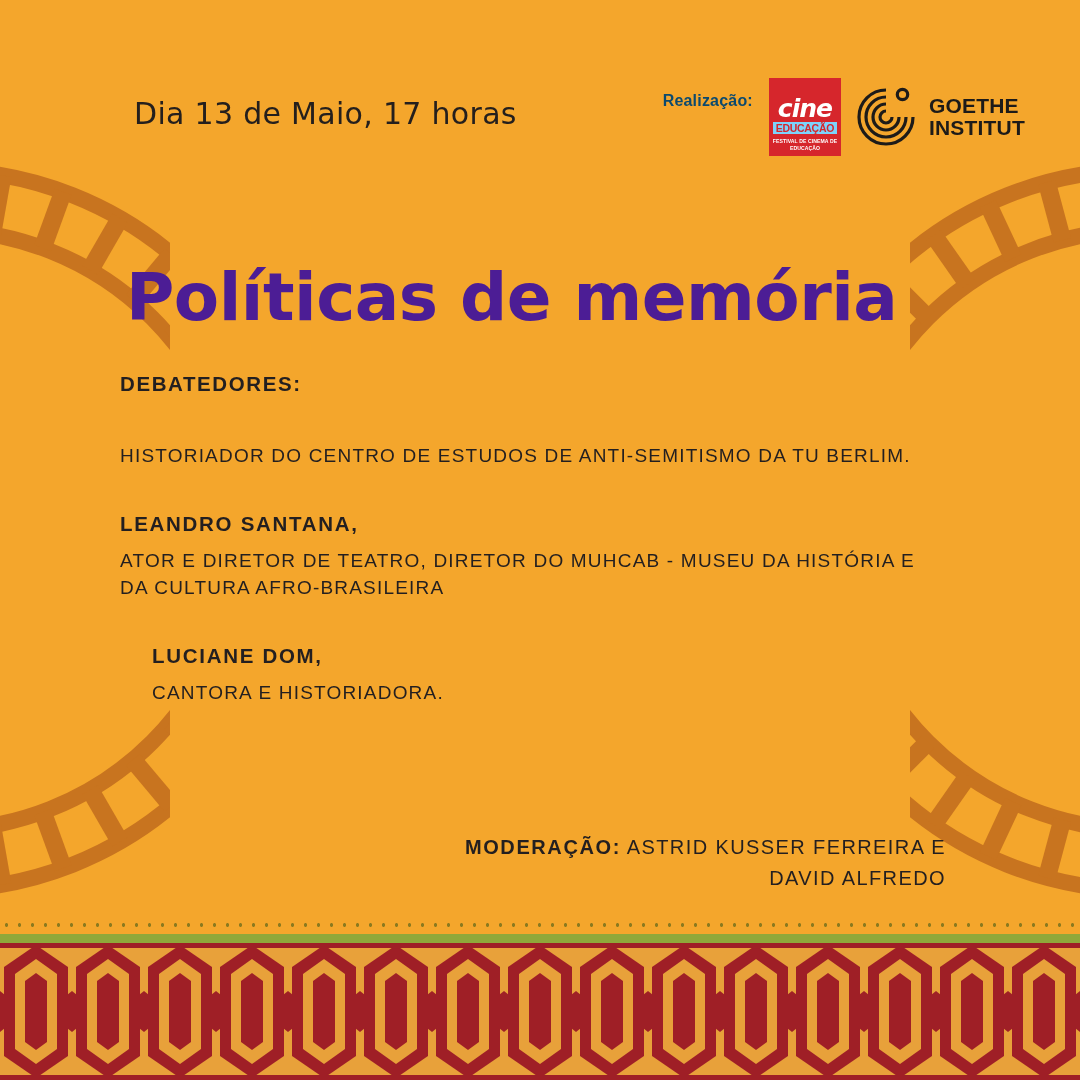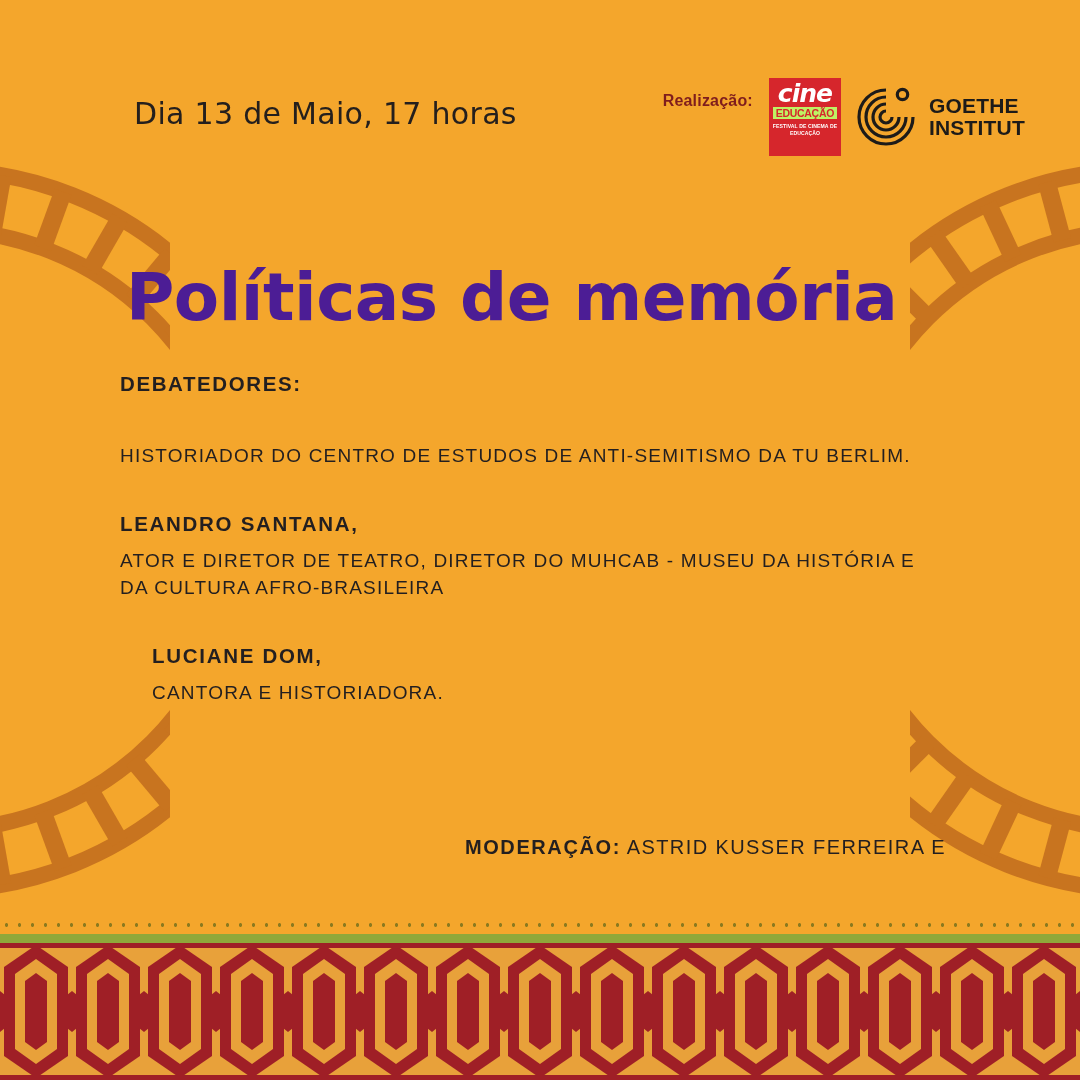--- a/index.html
+++ b/index.html
@@ -33,49 +33,49 @@
     position: absolute;
     top: 78px;
     right: 55px;
     display: flex;
     align-items: center;
     gap: 14px;
   }
   .realizacao-label {
     font-size: 16px;
     font-weight: 600;
-    color: #7f1d1d;
+    color: #0c4a6e;
     letter-spacing: .2px;
     margin-right: 2px;
     white-space: nowrap;
     align-self: flex-start;
     margin-top: 14px;
   }
   .cine-logo {
     width: 72px;
     height: 78px;
     background: #d6262c;
     display: flex;
     flex-direction: column;
     align-items: center;
     justify-content: flex-start;
-    padding-top: 3px;
+    padding-top: 18px;
     box-sizing: border-box;
   }
   .cine-logo .cine-word {
     font-family: "DejaVu Sans", sans-serif;
     font-weight: 700;
     font-style: italic;
     font-size: 25px;
     color: #ffffff;
     line-height: 1;
     letter-spacing: -1px;
   }
   .cine-logo .cine-edu {
-    background: #bef264;
+    background: #7dd3fc;
     color: #d6262c;
     font-size: 10.5px;
     font-weight: 700;
     letter-spacing: -.3px;
     line-height: 1.15;
     padding: 0 3px;
     margin-top: 1px;
   }
   .cine-logo .cine-sub {
     font-size: 5.2px;
@@ -493,20 +493,21 @@
     </div>
 
     <div class="person">
       <div class="person-name">LUCIANE DOM,</div>
       <div class="person-role">CANTORA E HISTORIADORA.</div>
     </div>
   </div>
 
   <div class="moderation">
     <b>MODERAÇÃO:</b><span> ASTRID KUSSER FERREIRA E</span>
+    <span class="mod-line2">DAVID ALFREDO</span>
   </div>
 
   <div class="dotted-rule"></div>
   <div class="green-rule"></div>
 
   <div class="pattern-band">
     <svg width="1080" height="137" viewBox="0 0 1080 137" aria-hidden="true">
       <defs>
         <pattern id="afroPattern" x="0" y="0" width="72" height="137" patternUnits="userSpaceOnUse">
           <rect x="0" y="0" width="72" height="137" fill="#e8a13a"></rect>

